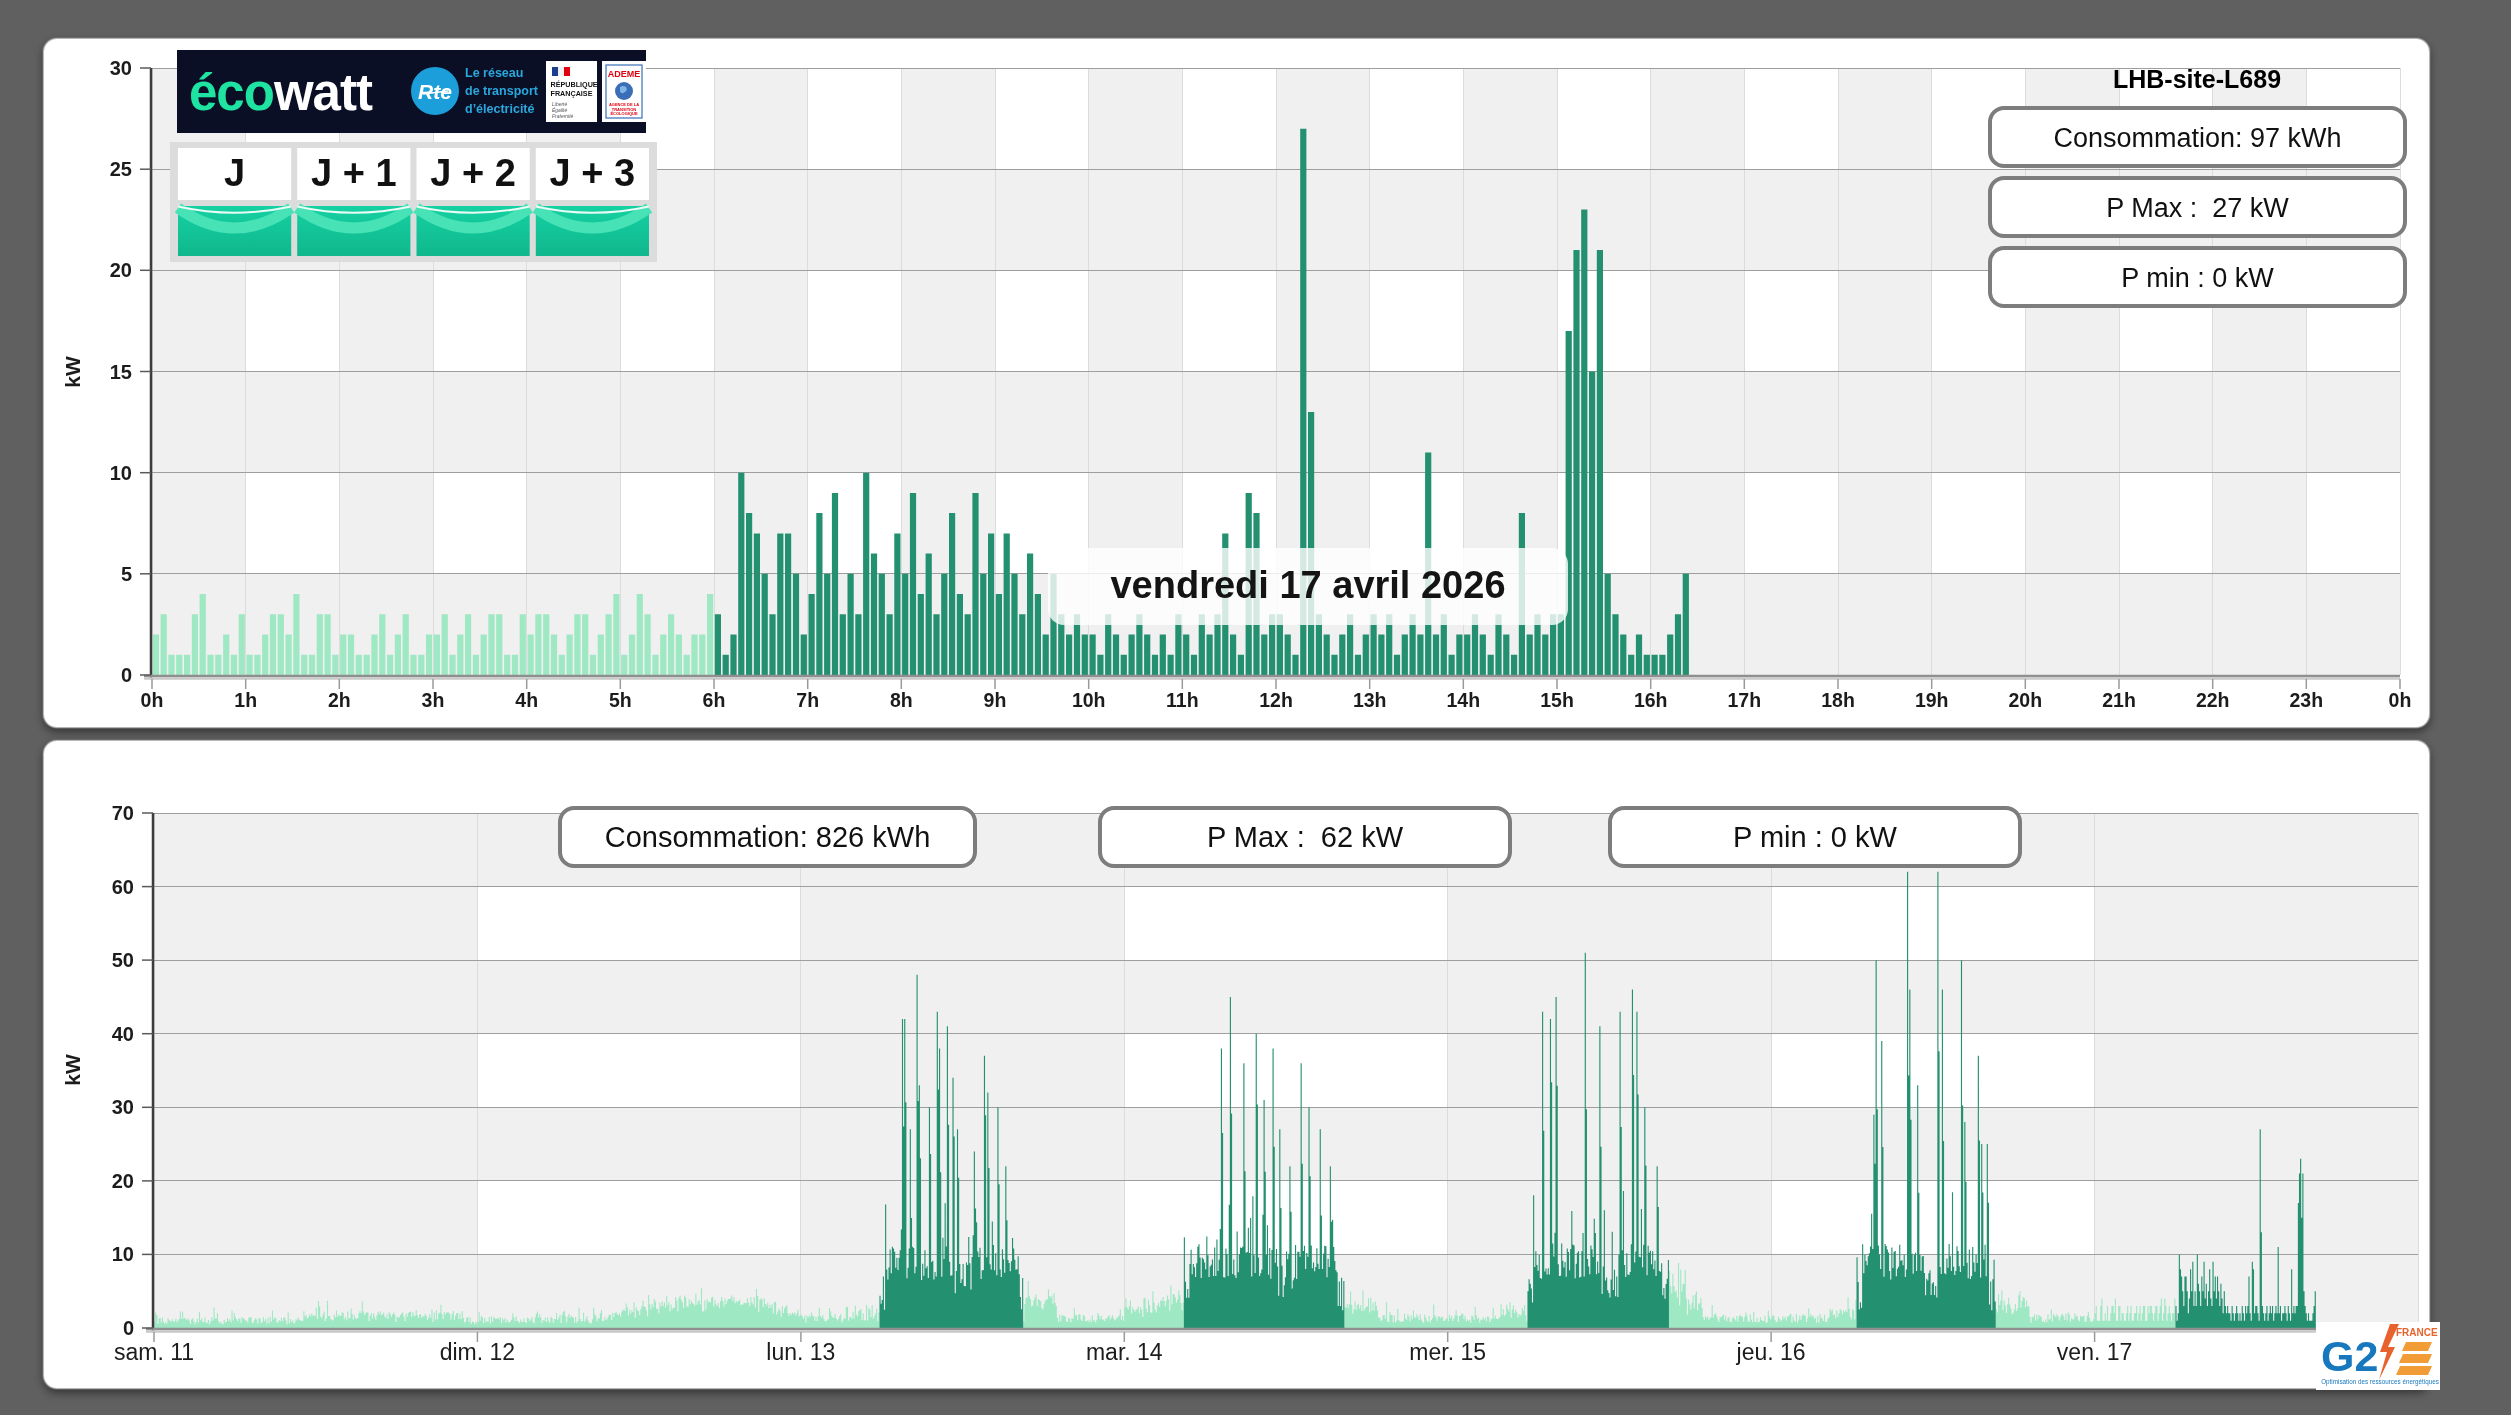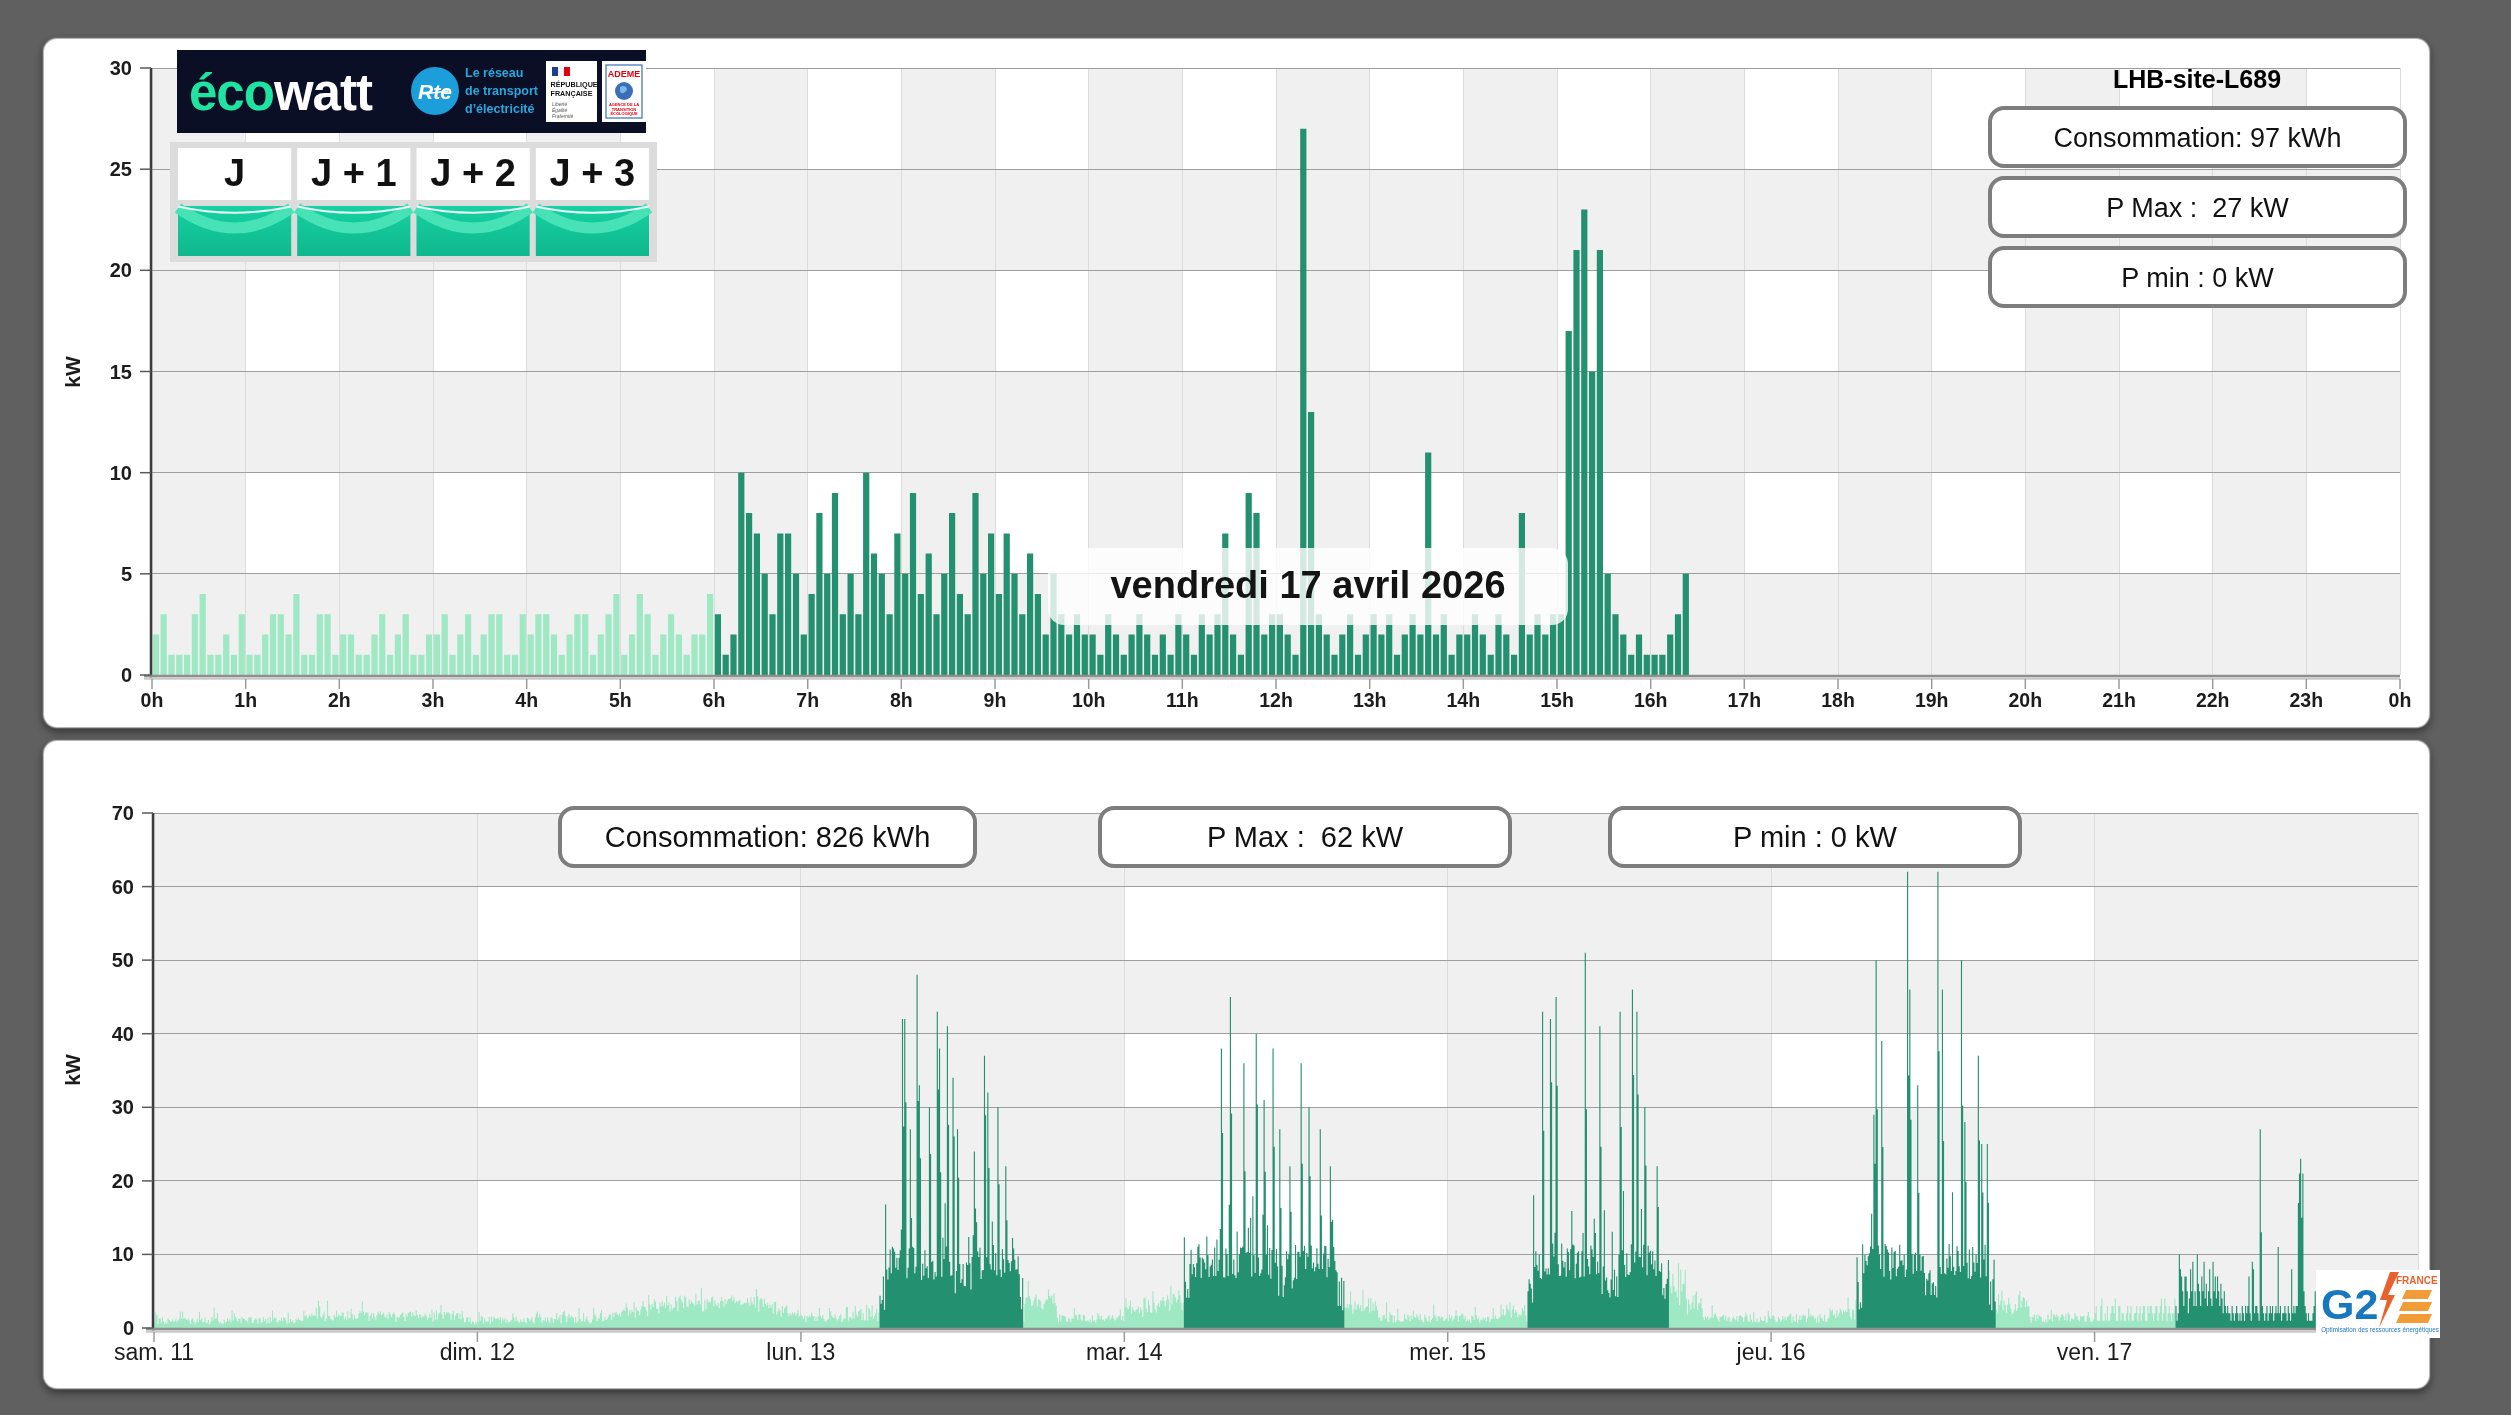--- a/index.html
+++ b/index.html
@@ -282,21 +282,21 @@
 <text x="2051.6" y="620" font-size="23" fill="#1c1c1c" text-anchor="middle">ven. 17</text>
 <text x="37" y="330" font-size="21" font-weight="bold" fill="#1c1c1c" text-anchor="middle" transform="rotate(-90 37 330)">kW</text>
 <rect x="517" y="68" width="415" height="58" rx="14" fill="#ffffff" stroke="#7d7d7d" stroke-width="4"></rect>
 <text x="724.5" y="107.44000000000005" font-size="29" fill="#111" text-anchor="middle">Consommation: 826 kWh</text>
 <rect x="1057" y="68" width="410" height="58" rx="14" fill="#ffffff" stroke="#7d7d7d" stroke-width="4"></rect>
 <text x="1262.0" y="107.44000000000005" font-size="29" fill="#111" text-anchor="middle">P Max :&nbsp; 62 kW</text>
 <rect x="1567" y="68" width="410" height="58" rx="14" fill="#ffffff" stroke="#7d7d7d" stroke-width="4"></rect>
 <text x="1772.0" y="107.44000000000005" font-size="29" fill="#111" text-anchor="middle">P min : 0 kW</text>
 </svg>
   </div>
-<div style="position:absolute;left:2316px;top:1270px;width:124px;height:84px">
+<div style="position:absolute;left:2316px;top:1322px;width:124px;height:84px">
     <svg width="124" height="68" viewBox="0 0 124 68">
       <rect x="0" y="0" width="124" height="68" fill="#ffffff"></rect>
       <text x="5" y="49" font-size="43" font-weight="bold" fill="#1878be">G2</text>
       <path d="M74 2 l-10 28 l7 0 l-8 28 l16 -33 l-7 0 l11 -23 Z" fill="#e8622d"></path>
       <text x="80" y="14" font-size="10" font-weight="bold" fill="#e8622d">FRANCE</text>
       <path d="M90 20 h 26 l -4 9 h -26 Z" fill="#f29c38"></path>
       <path d="M87 32 h 29 l -4 9 h -29 Z" fill="#f29c38"></path>
       <path d="M84 44 h 32 l -4 9 h -32 Z" fill="#f29c38"></path>
       <text x="64" y="62" font-size="6.3" fill="#1878be" text-anchor="middle">Optimisation des ressources énergétiques</text>
     </svg>

